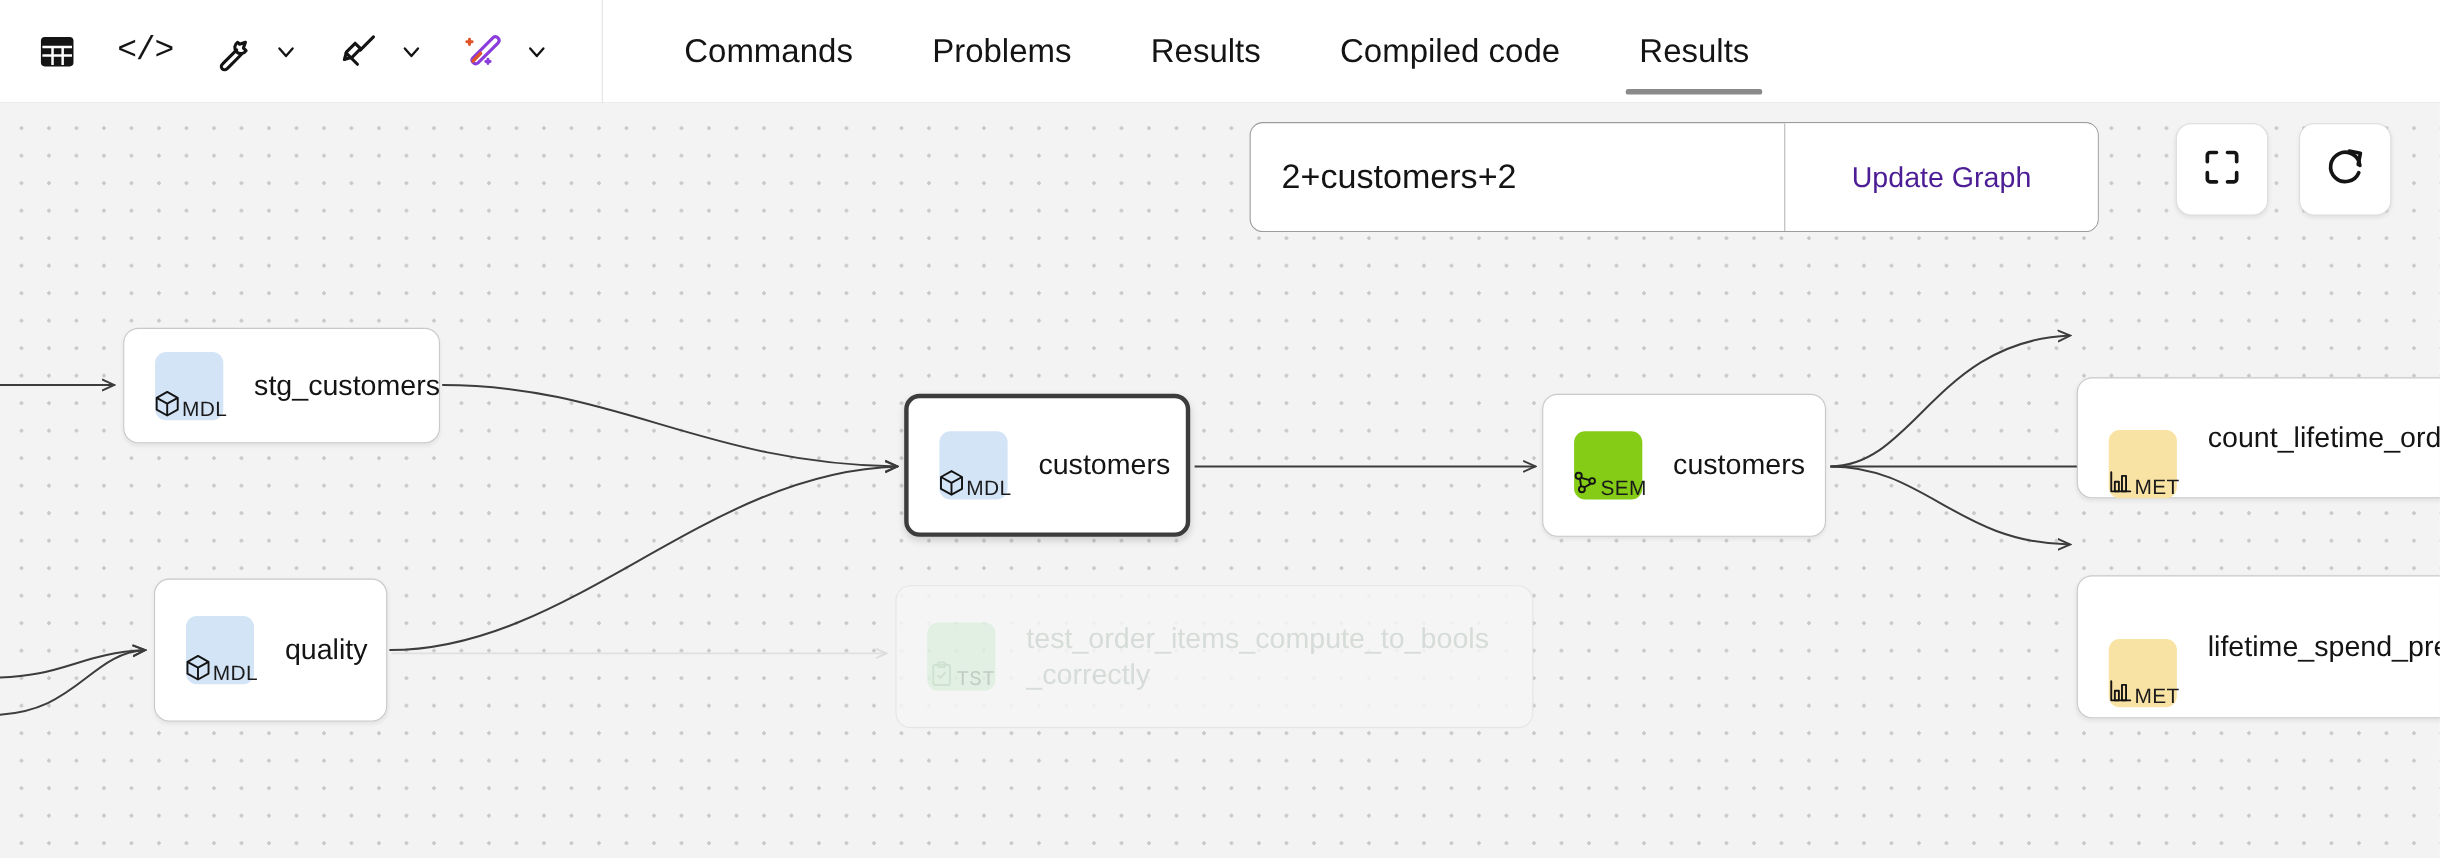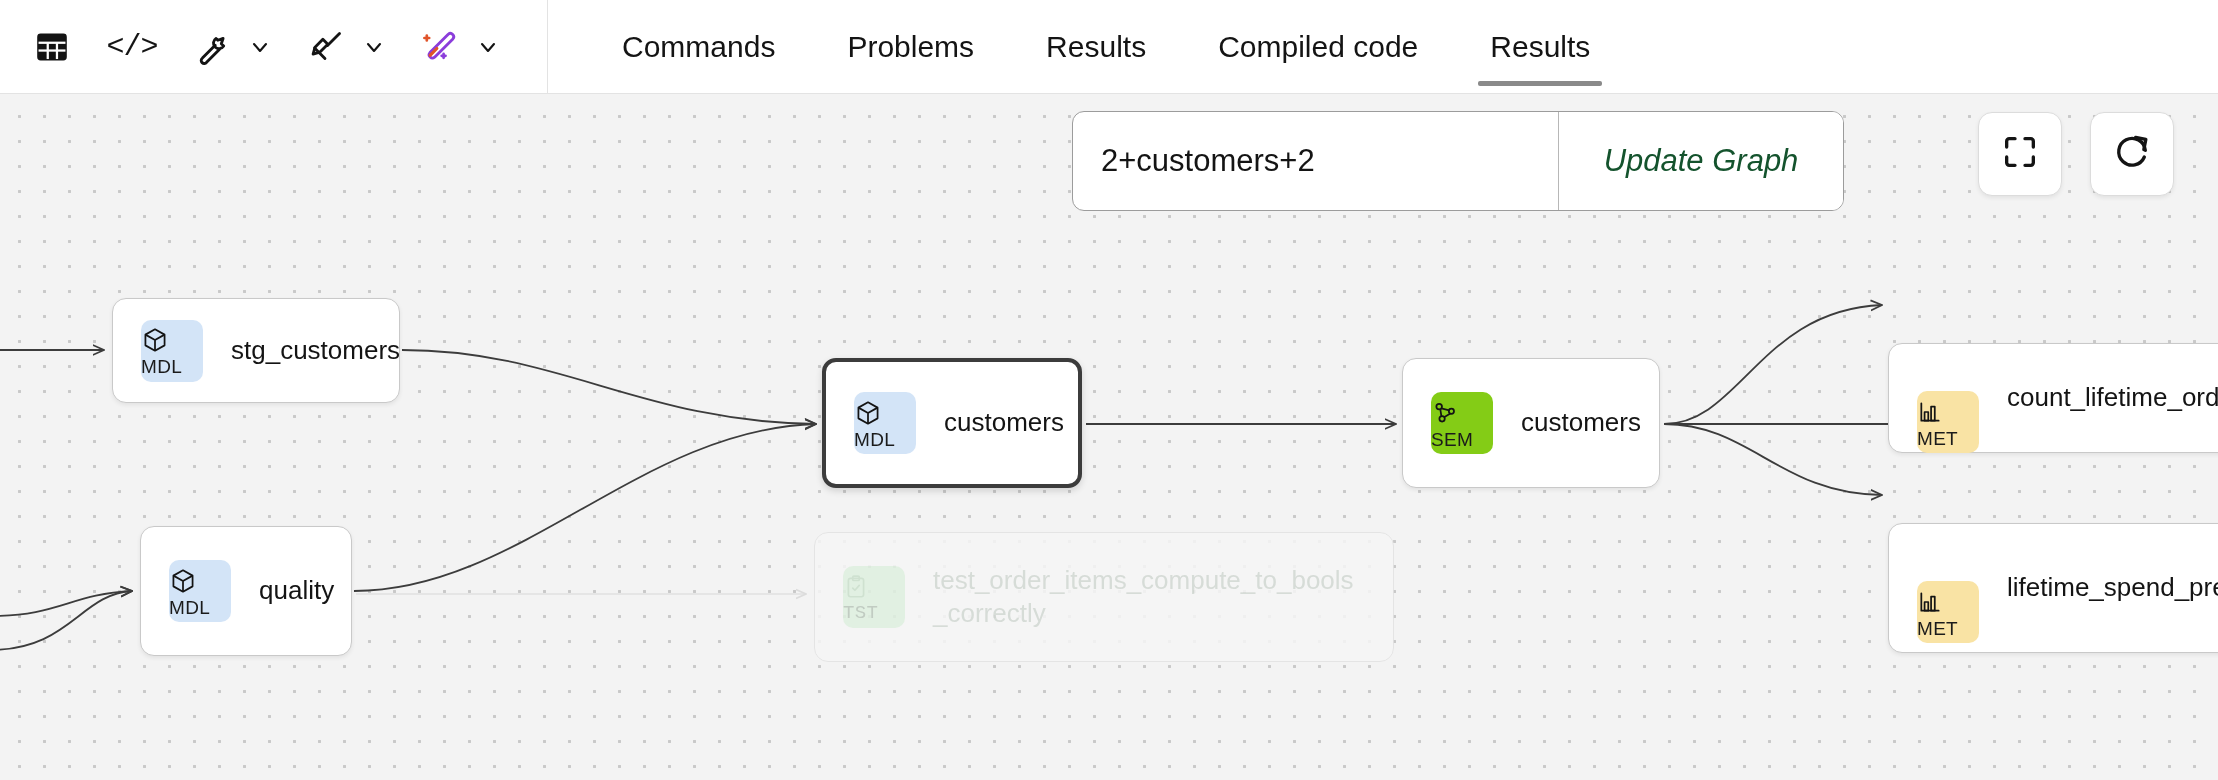--- a/index.html
+++ b/index.html
@@ -92,22 +92,22 @@
   }
   .node.faded {
     background: #f6f6f6;
     border: 1.5px solid #e2e2e2;
     box-shadow: none;
     opacity: 0.85;
   }
   .badge {
     width: 62px; height: 62px;
     border-radius: 10px;
-    display: flex; flex-direction: column;
-    align-items: flex-start; justify-content: center;
+    display: flex; 
+    align-items: flex-end; justify-content: center;
     flex: 0 0 auto;
   }
   .badge .glyph { height: 30px; display: flex; align-items: center; }
   .badge .btxt {
     font-size: 19px; font-weight: 400; color: #1b1b1b;
     line-height: 1; margin-top: 2px; letter-spacing: 0.3px;
   }
   .badge.mdl { background: #d3e4f7; }
   .badge.sem { background: #84cc16; }
   .badge.met { background: #f9e3a4; margin-top: 48px; }
@@ -116,44 +116,43 @@
   .node-label {
     margin-left: 28px;
     font-size: 26px; color: #141414;
     line-height: 1.28;
     white-space: pre-line;
   }
   .node.faded .node-label { color: #d2d8d3; }
 
   
   .search-wrap {
-    position: absolute; top: 17px; left: 1072px;
+    position: absolute; top: 17px; left: 1136px;
     height: 100px; width: 772px;
     display: flex;
     background: #ffffff;
     border: 1.5px solid #9c9c9c;
     border-radius: 12px;
     overflow: hidden;
   }
   .search-input {
     flex: 1; height: 100%;
     border: none; outline: none;
     background: transparent;
     font-family: "Liberation Sans", sans-serif;
     font-size: 31px; color: #141414;
     padding: 0 28px;
   }
   .update-btn {
     width: 285px; height: 100%;
     border: none; border-left: 1.5px solid #b7b7b7;
     background: #ffffff;
     font-family: "Liberation Sans", sans-serif;
-    font-size: 31px; color: #14532d;
+    font-size: 26px; color: #4c1d95;
     cursor: pointer;
-    font-style: italic;
   }
 
   .ctrl-btn {
     position: absolute; top: 18px;
     width: 84px; height: 84px;
     background: #ffffff;
     border: 1.5px solid #dcdcdc;
     border-radius: 14px;
     display: flex; align-items: center; justify-content: center;
     cursor: pointer;

